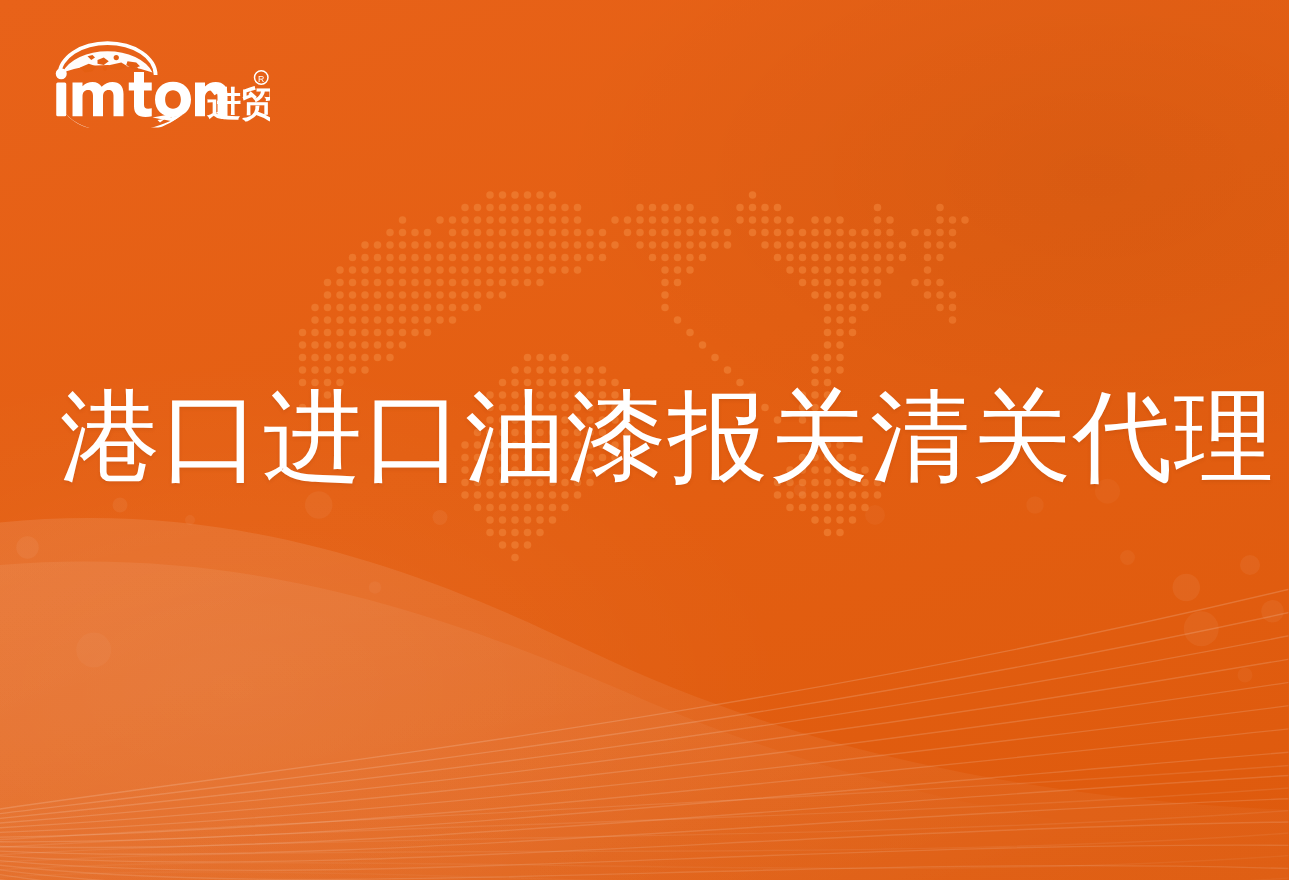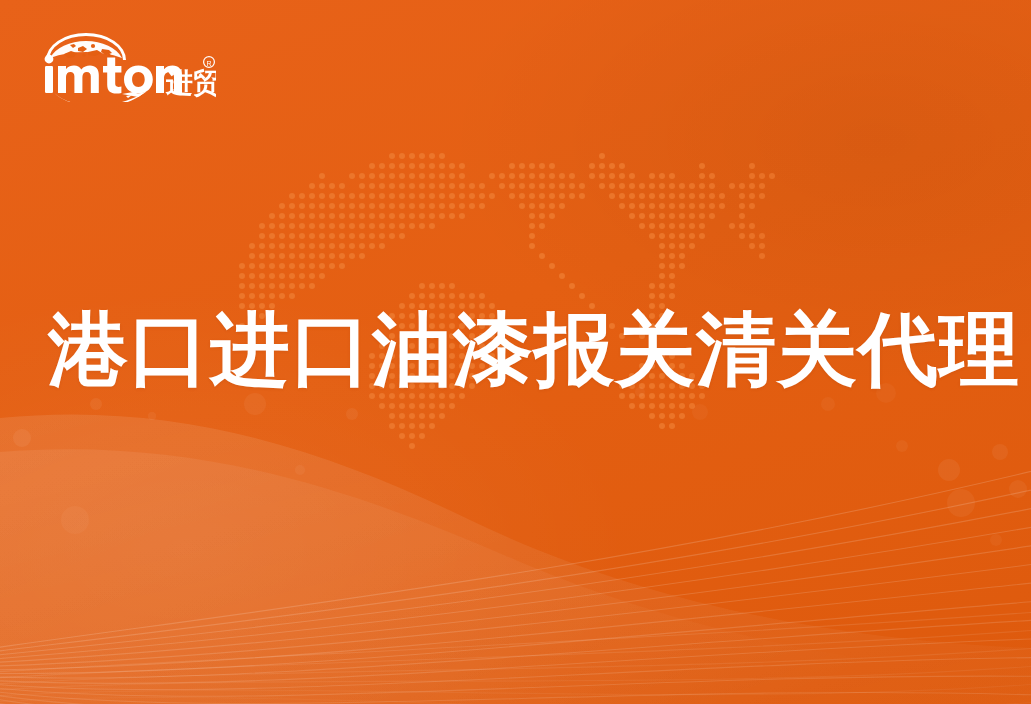--- a/index.html
+++ b/index.html
@@ -42,21 +42,21 @@
   #logo svg { display:block; width:100%; height:100%; }
 
   
   #title {
     position:absolute;
     left:48px;
     top:308px;
     z-index:10;
     color:#FFFFFF;
     font-size:80px;
-    font-weight:bold;
+    font-weight:normal;
     letter-spacing:1px;
     line-height:1.04;
     white-space:nowrap;
     text-shadow:0 1px 3px rgba(120,45,0,0.13);
   }
 </style>
 </head>
 <body>
 
 <div id="banner">

